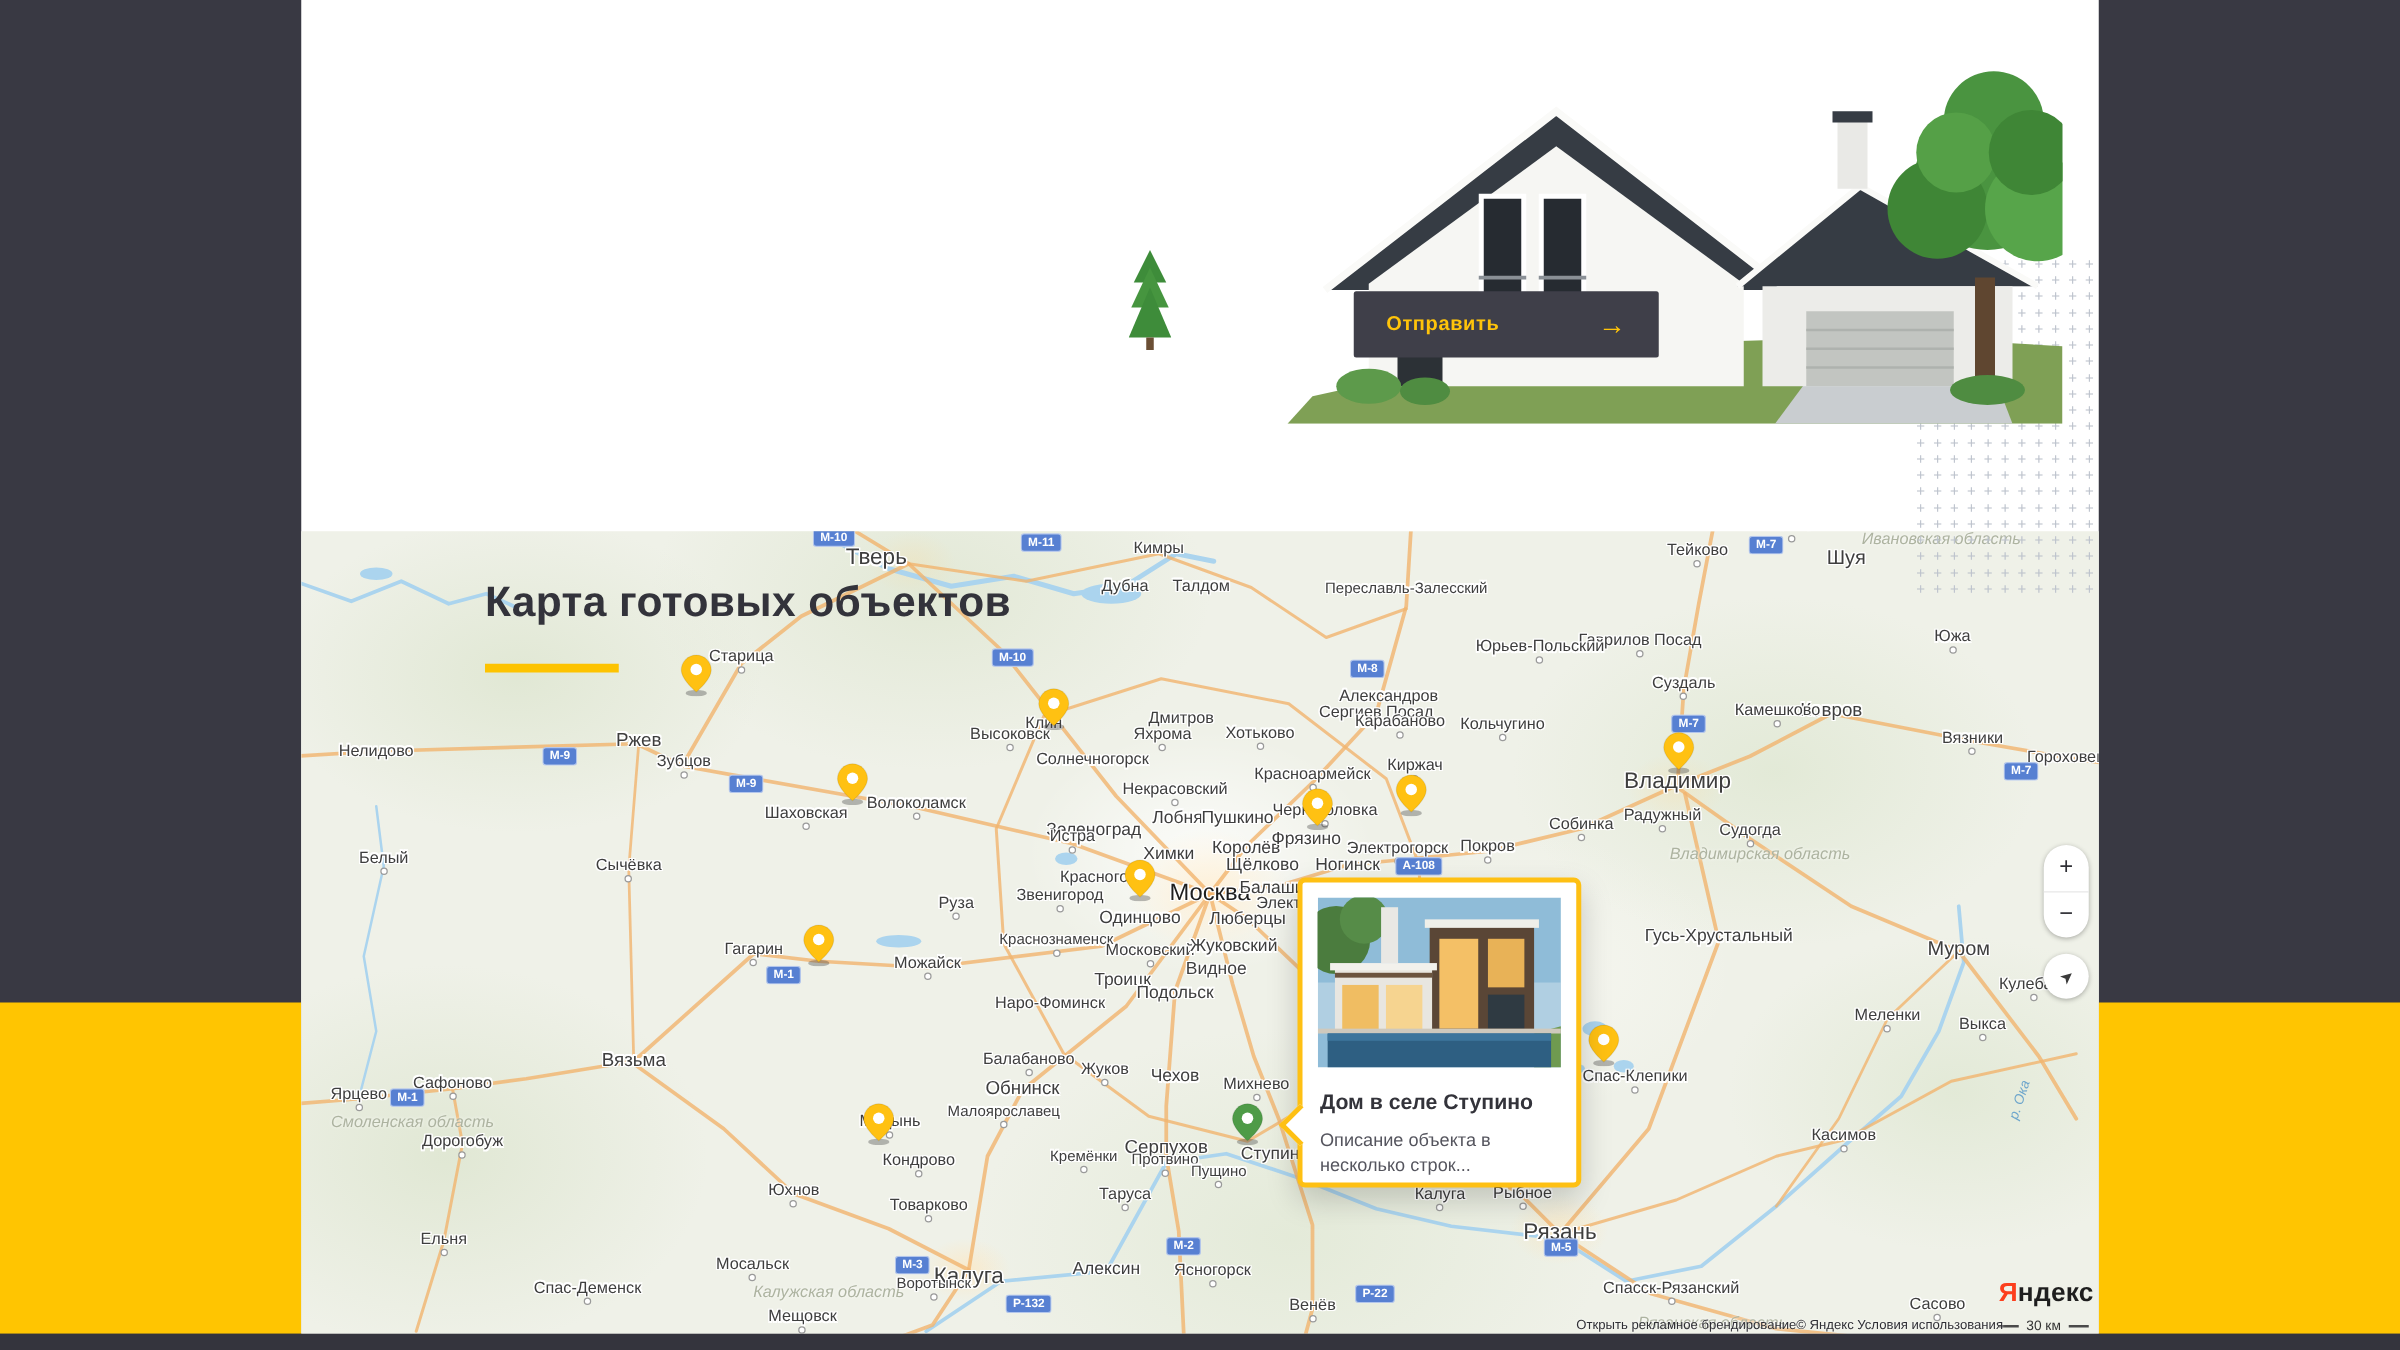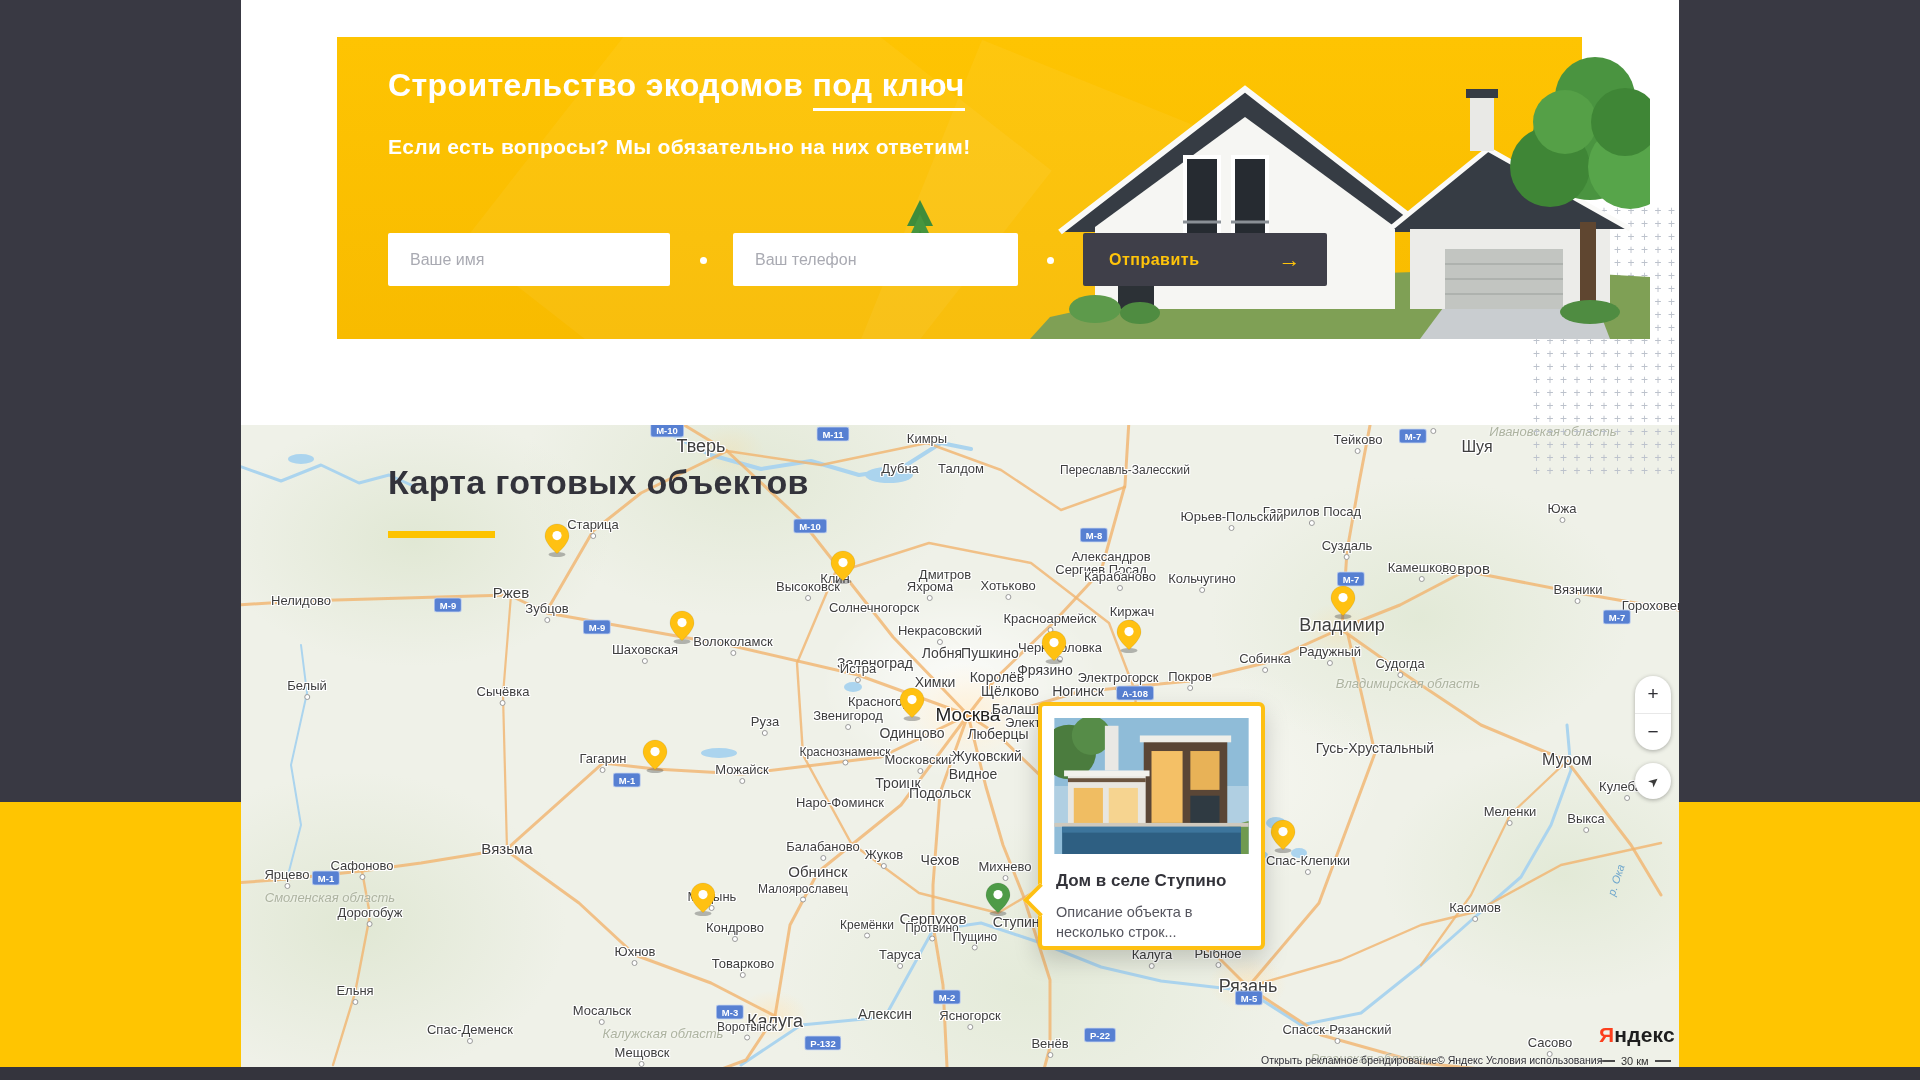--- a/index.html
+++ b/index.html
@@ -665,26 +665,20 @@
 ++++++++++++
 ++++++++++++
 ++++++++++++
 ++++++++++++
 ++++++++++++
 ++++++++++++
 ++++++++++++
 ++++++++++++
 ++++++++++++</div>
 
-  <section class="banner">
-    <div class="deco1"></div>
-    <div class="deco2"></div>
-    <h1><span>Строительство экодомов </span><span class="u">под ключ</span></h1>
-    <p class="subtitle">Если есть вопросы? Мы обязательно на них ответим!</p>
-  </section>
 
   <svg class="house-svg" width="660" height="302" viewBox="0 0 660 302">
     <polygon points="40,302 660,302 660,240 520,232 330,238 160,258 60,280" fill="#7FA055"></polygon>
     <polygon points="430,302 620,302 600,250 470,248" fill="#C9CDD0"></polygon>
     <polygon points="70,195 255,52 440,195" fill="#363C44"></polygon>
     <polyline points="70,195 255,52 440,195" fill="none" stroke="#FAFAF8" stroke-width="6"></polyline>
     <polygon points="105,190 255,80 405,190 405,272 105,272" fill="#F6F6F3"></polygon>
     <rect x="195" y="120" width="34" height="118" fill="#262B31" stroke="#FFFFFF" stroke-width="4"></rect>
     <rect x="243" y="120" width="34" height="118" fill="#262B31" stroke="#FFFFFF" stroke-width="4"></rect>
     <line x1="193" y1="185" x2="231" y2="185" stroke="#8A9096" stroke-width="3"></line>
@@ -711,23 +705,21 @@
     <ellipse cx="600" cy="275" rx="30" ry="12" fill="#4F8C41"></ellipse>
   </svg>
   <svg class="pine-svg" width="34" height="80" viewBox="0 0 34 80">
     <polygon points="17,0 30,26 4,26" fill="#3E8C3A"></polygon>
     <polygon points="17,14 32,46 2,46" fill="#46953F"></polygon>
     <polygon points="17,30 34,70 0,70" fill="#3E8C3A"></polygon>
     <rect x="14" y="70" width="6" height="10" fill="#6B4F35"></rect>
   </svg>
 
   <div class="lead-form">
-    <input style="left: 0px; width: 282px;" placeholder="Ваше имя">
     <span class="fdot" style="left:312px;"></span>
-    <input style="left: 345px; width: 285px;" placeholder="Ваш телефон">
     <span class="fdot" style="left:659px;"></span>
     <button style="left:695px;width:244px;">
       <span>Отправить</span>
       <span class="arr">→</span>
     </button>
   </div>
 
   <div class="bottombar"></div>
 </div>
 

